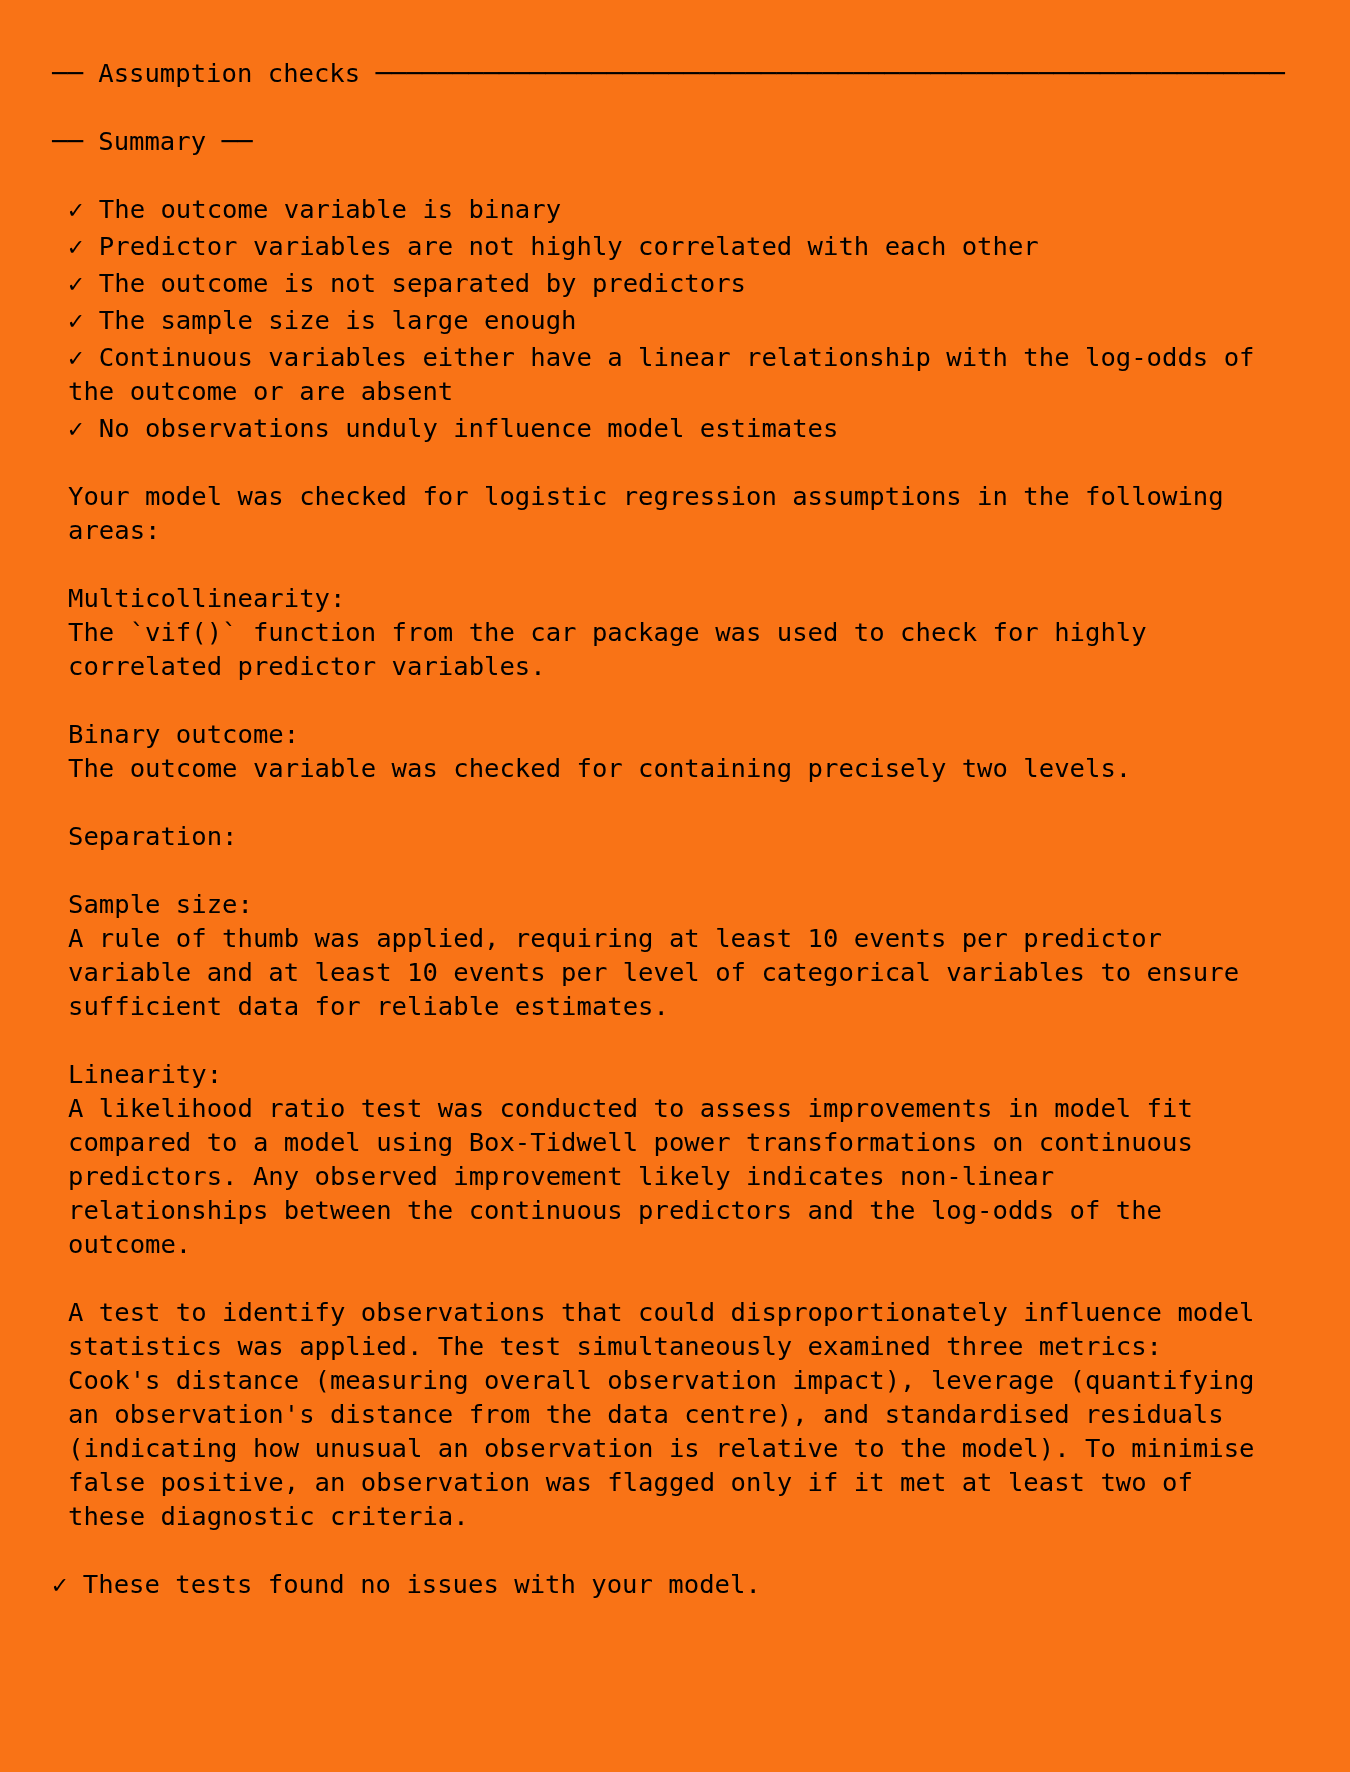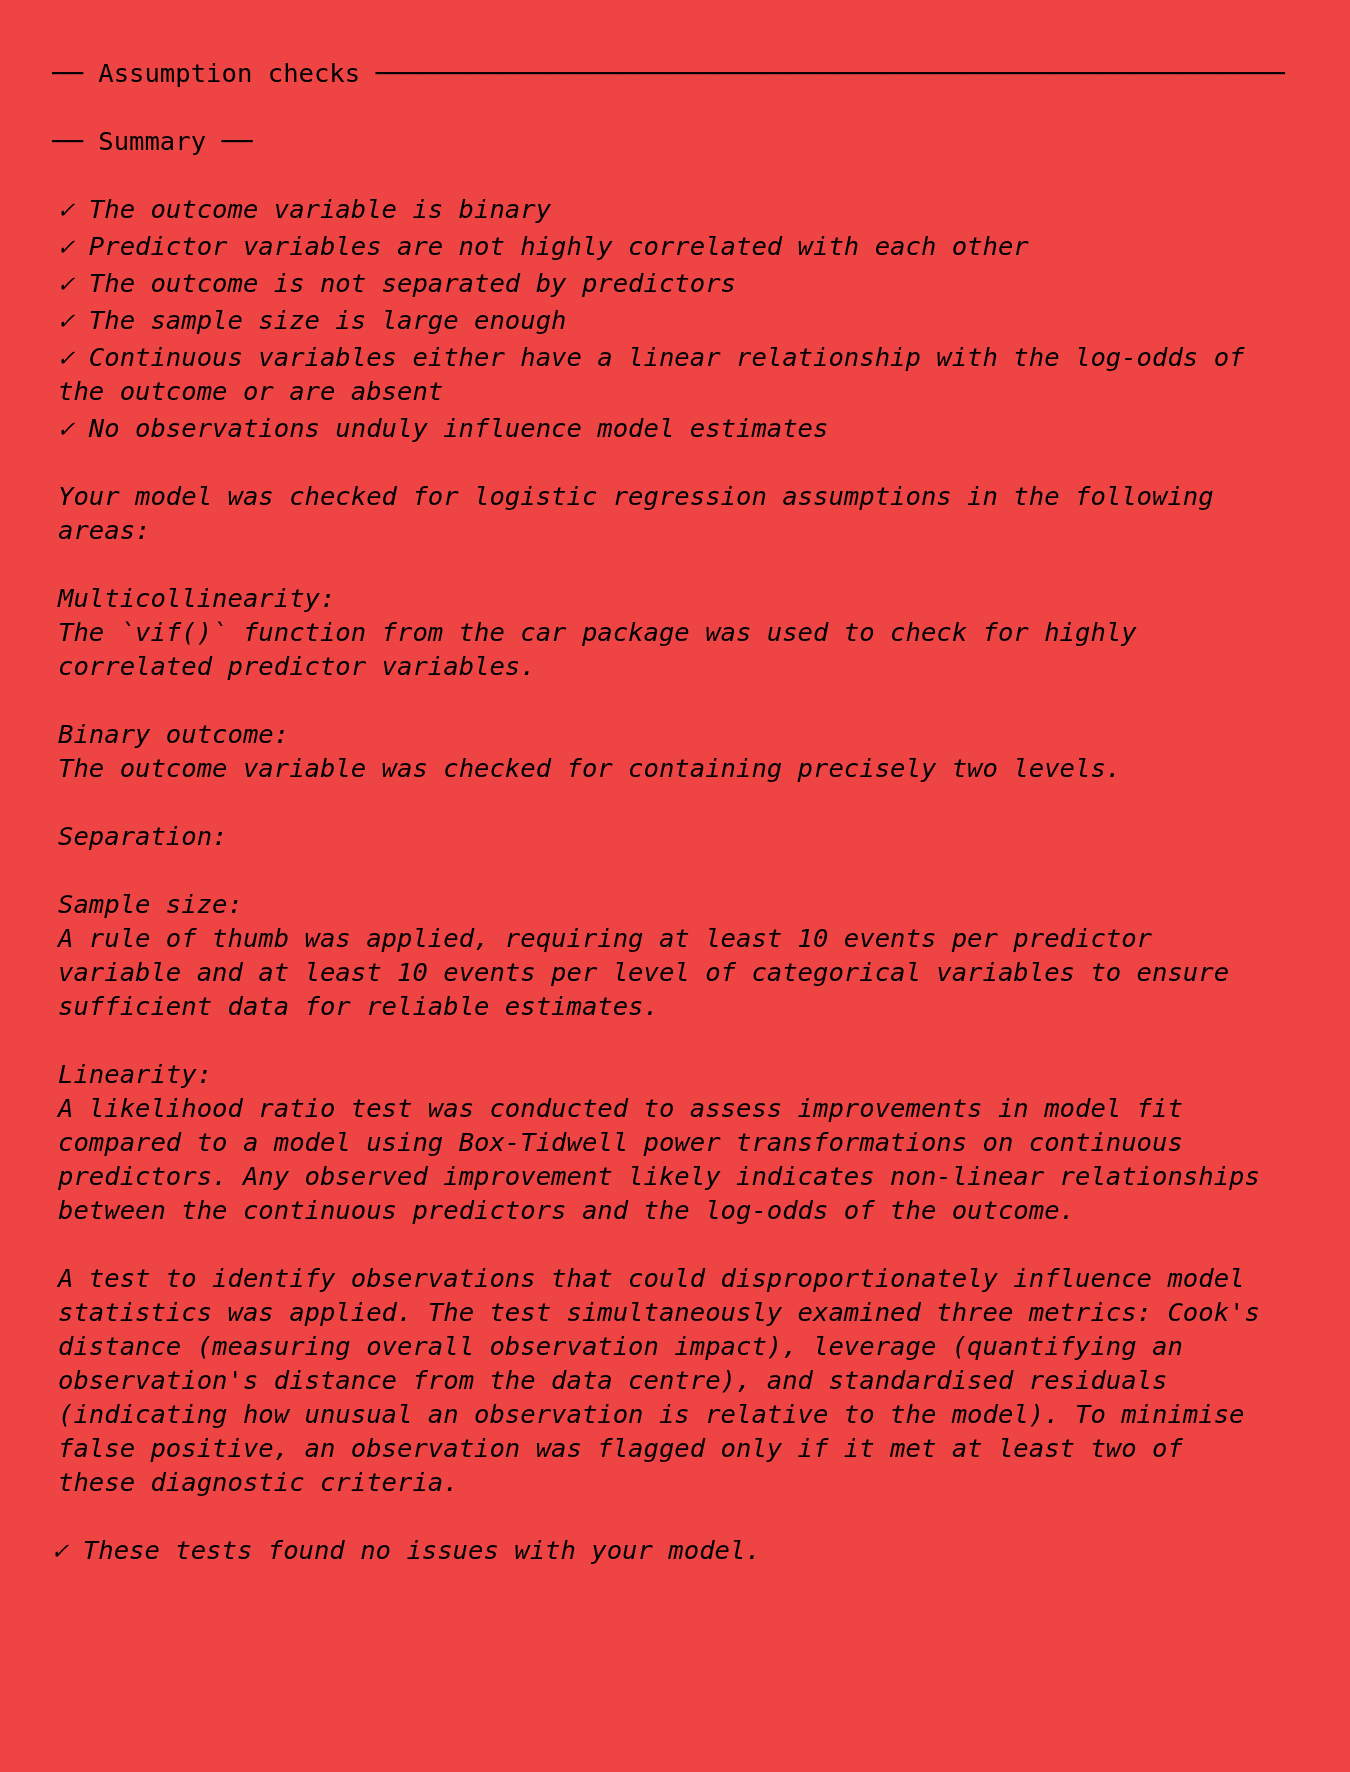--- a/index.html
+++ b/index.html
@@ -4,54 +4,52 @@
 <style>
   html, body {
     margin: 0;
     padding: 0;
     background: #ffffff;
   }
   .page {
     position: relative;
     width: 1350px;
     height: 1772px;
-    background: #ef4444;
+    background: #f97316;
     overflow: hidden;
   }
   .doc {
     box-sizing: content-box;
     padding: 56px 0 0 52px;
     width: 79ch;
     font-family: "DejaVu Sans Mono", "Liberation Mono", monospace;
     font-size: 25.6px;
     line-height: 34px;
     color: #000000;
     -webkit-font-smoothing: antialiased;
   }
   .h {
     white-space: pre;      
     margin: 0 0 34px 0;
   }
   .block {
-    margin: 0 0 34px 6px;
-    font-style: italic;
+    margin: 0 0 34px 16px;
   }
   .check-line {
     margin: 0 0 3px 0;
   }
   .check {
     display: inline-block;
     width: 2ch;
   }
   .sec-title, .sec-body, .intro, .check-text {
     white-space: normal;
   }
   .conclusion {
     margin-top: 8px;
-    font-style: italic;
   }
 </style>
 </head>
 <body>
 
 <div class="page">
   <div class="doc">
 
     <div class="h">── Assumption checks ───────────────────────────────────────────────────────────</div>
 

